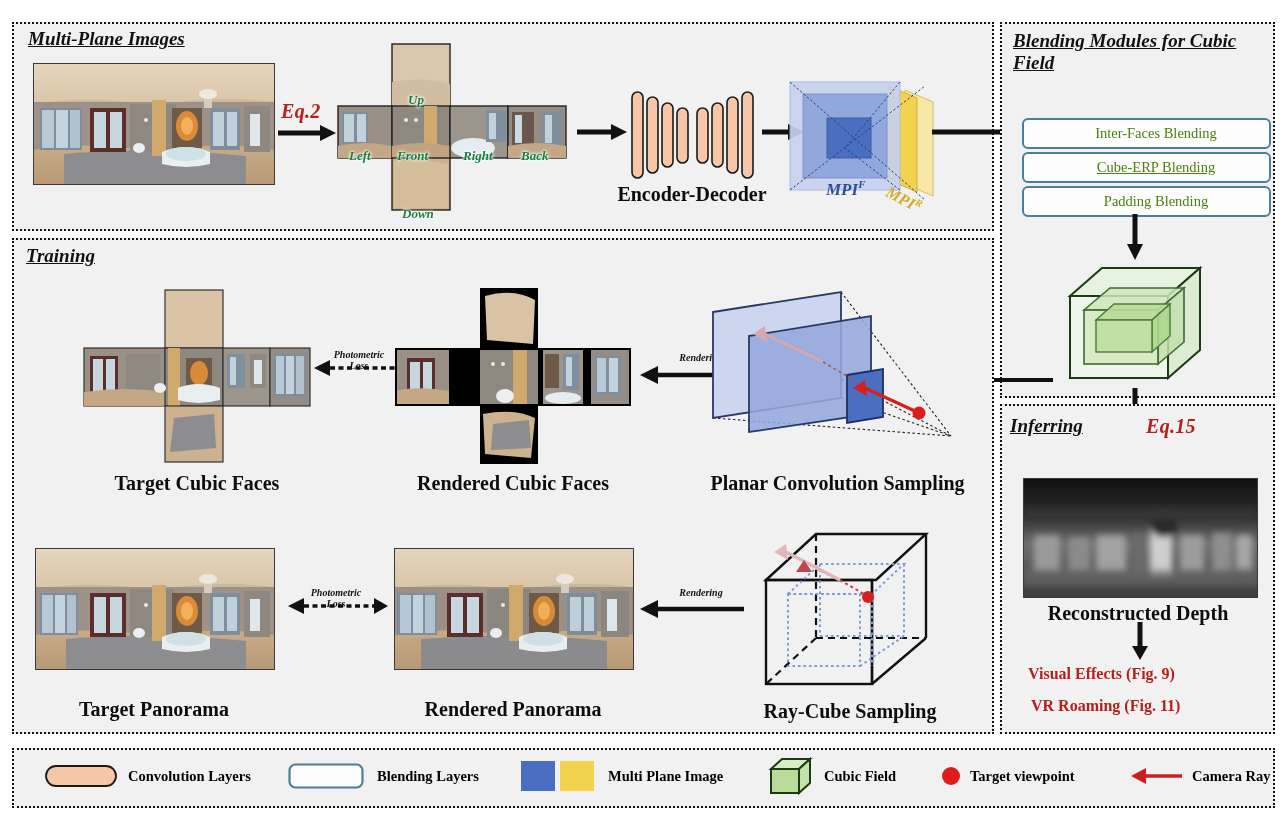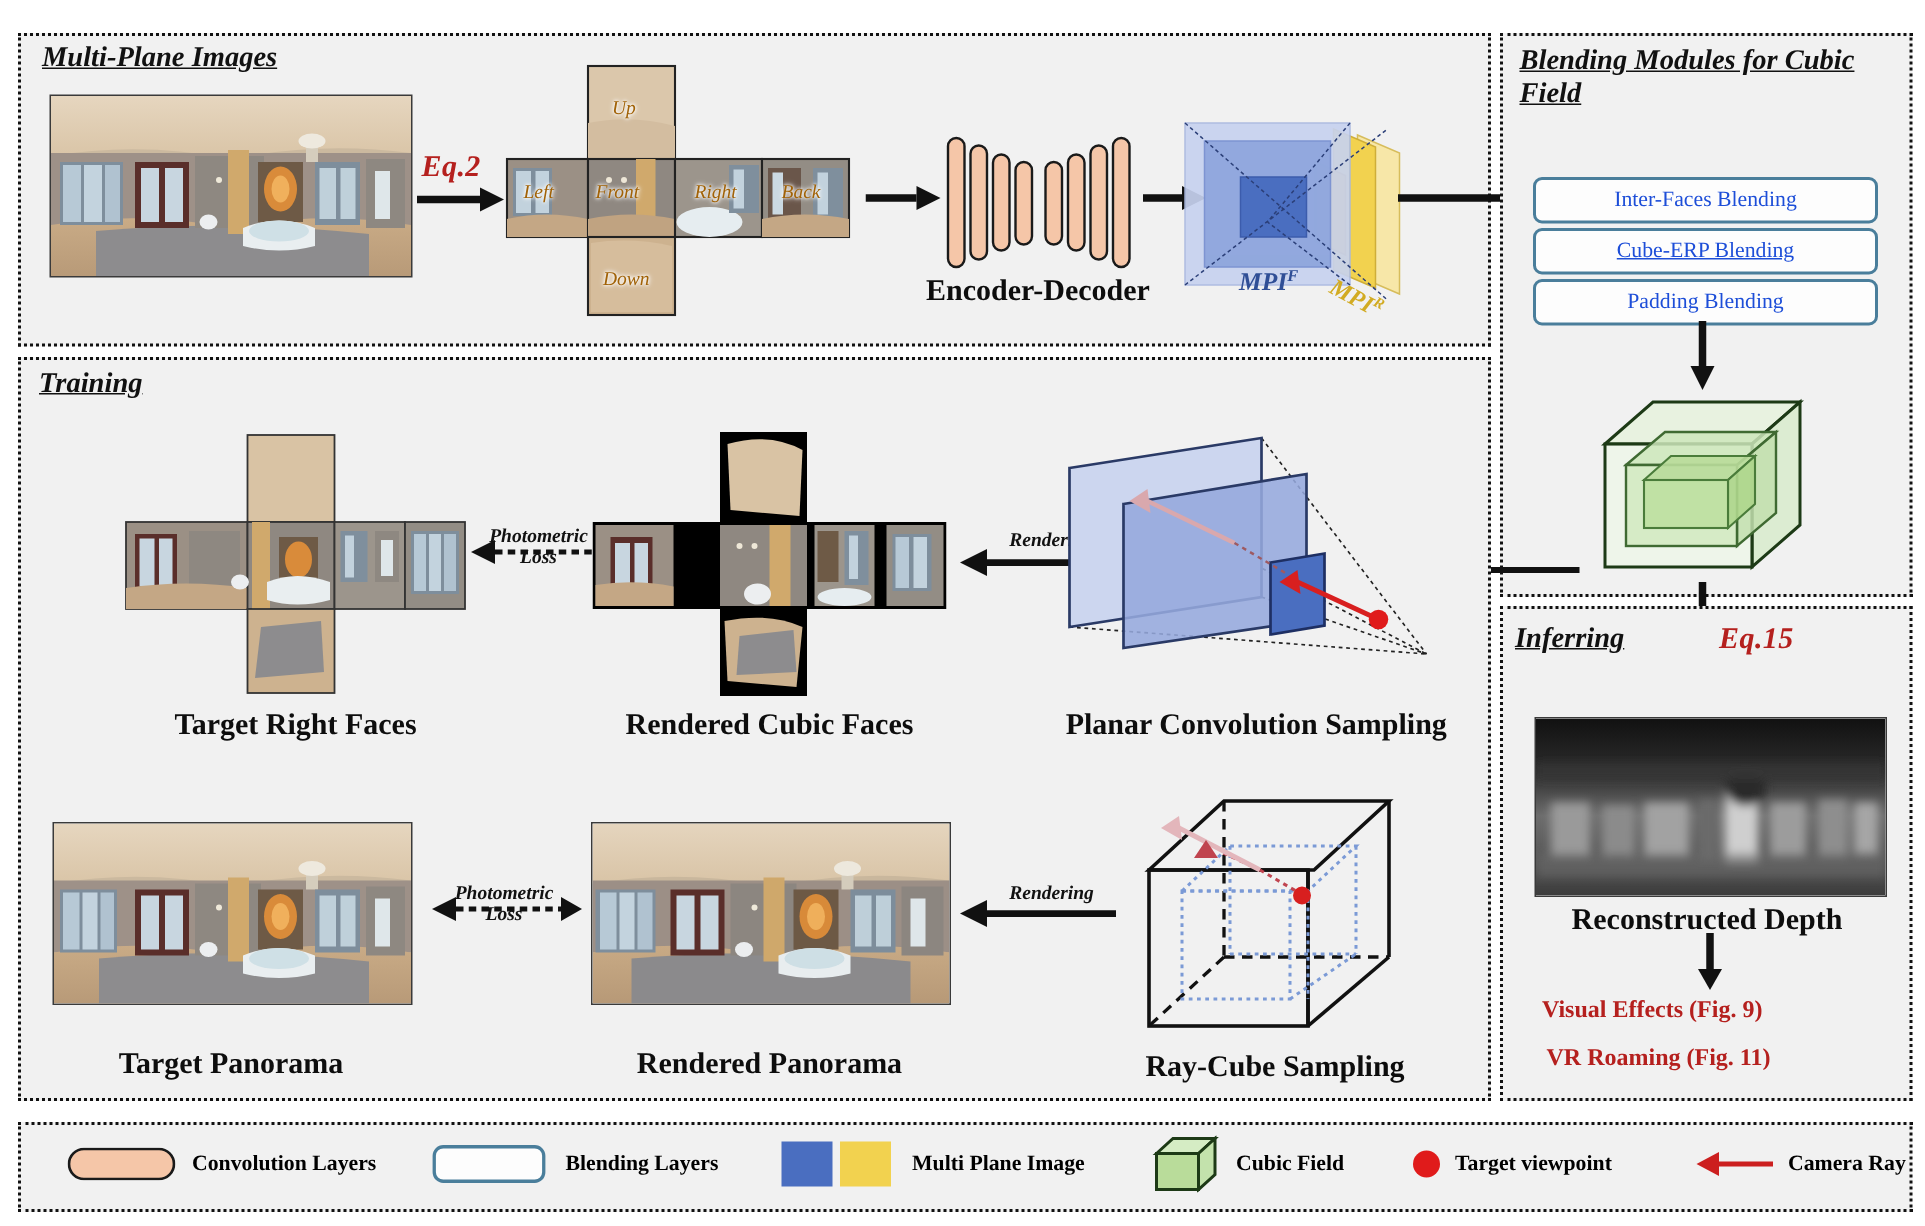--- a/index.html
+++ b/index.html
@@ -43,44 +43,46 @@
   .redline{
     position:absolute;
     font-weight:bold;
     font-size:16px;
     color:#b5201e;
   }
   .itallabel{
     position:absolute;
     font-style:italic;
     font-weight:bold;
-    font-size:13px;
+    font-size:10px;
     color:#111;
     text-align:center;
     line-height:1.05;
   }
   .facelabel{
     position:absolute;
     font-style:italic;
-    font-weight:normal;
+    font-weight:bold;
     font-size:13px;
-    color:#a16207;
+    color:#15803d;
     text-shadow:0 0 2px #fff,0 0 3px #fff,0 0 4px #fff;
     white-space:nowrap;
+    margin-top:28px;
   }
   .blend-box{
     position:absolute;
     border:2px solid #4a7e9b;
     border-radius:6px;
     background:#fdfdfd;
     font-size:14.5px;
     font-weight:normal;
-    color:#1d4ed8;
+    color:#4d7c0f;
     display:flex;align-items:center;justify-content:center;
     font-family:"Liberation Serif", serif;
+    padding-left:19px;
   }
   .imgframe{position:absolute;border:1.5px solid #3a3a3a;overflow:hidden;}
   .legend{
     position:absolute;
     left:12px;top:748px;width:1259px;height:56px;
     background:#f1f1f1;border:2px dotted #111;
   }
   .leg-item{position:absolute;font-weight:bold;font-size:14.5px;color:#000000;white-space:nowrap;}
   svg{position:absolute;left:0;top:0;pointer-events:none;}
   .z{position:absolute;}
@@ -320,21 +322,21 @@
     <rect x="188" y="60" width="40" height="58" fill="#938d85" stroke="#333" stroke-width="1.2"></rect>
     <rect x="192" y="66" width="32" height="42" fill="#7e8e9c"></rect>
     <rect x="194" y="68" width="8" height="38" fill="#b7c9d6"></rect>
     <rect x="204" y="68" width="8" height="38" fill="#c3d3de"></rect>
     <rect x="214" y="68" width="8" height="38" fill="#b0c2d0"></rect>
 
     <rect x="83" y="118" width="58" height="56" fill="#cdb28f" stroke="#333" stroke-width="1.2"></rect>
     <polygon points="92,130 132,126 134,160 88,164" fill="#8d8c8e"></polygon>
   </svg>
 </div>
-<div class="caption" style="left:82px;top:472px;width:230px;">Target Right Faces</div>
+<div class="caption" style="left:82px;top:472px;width:230px;">Target Cubic Faces</div>
 
 <div class="itallabel" style="left:313px;top:350px;width:92px;">
   <div>Photometric</div>
   <div>Loss</div>
 </div>
 <svg class="z" style="left:312px;top:358px;width:100px;height:20px;">
   <line x1="18" y1="10" x2="86" y2="10" stroke="#111" stroke-width="3.4" stroke-dasharray="5,3.5"></line>
   <polygon points="18,2 18,18 2,10" fill="#111"></polygon>
   <polygon points="86,2 86,18 100,10" fill="#111"></polygon>
 </svg>

